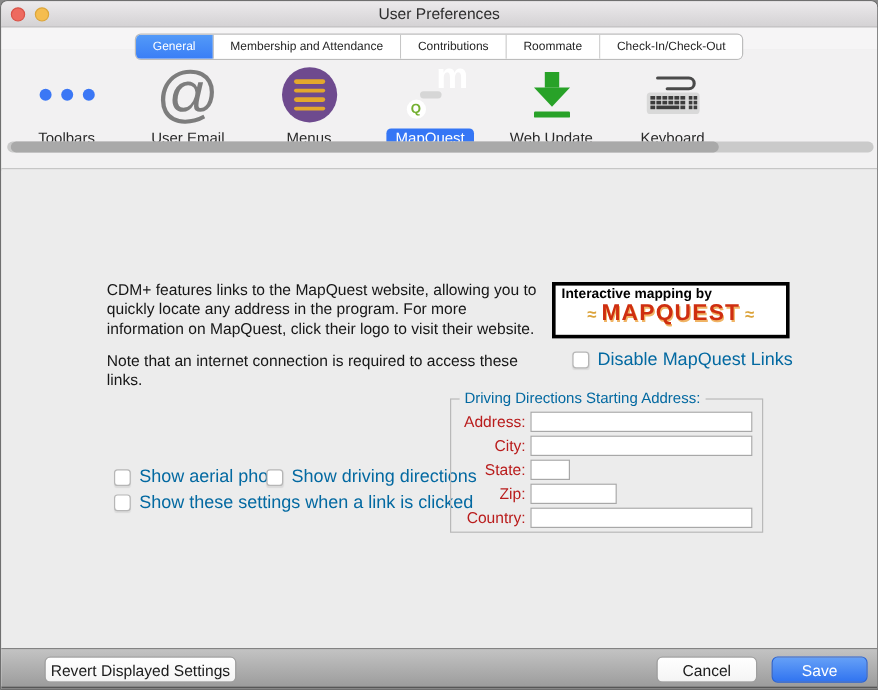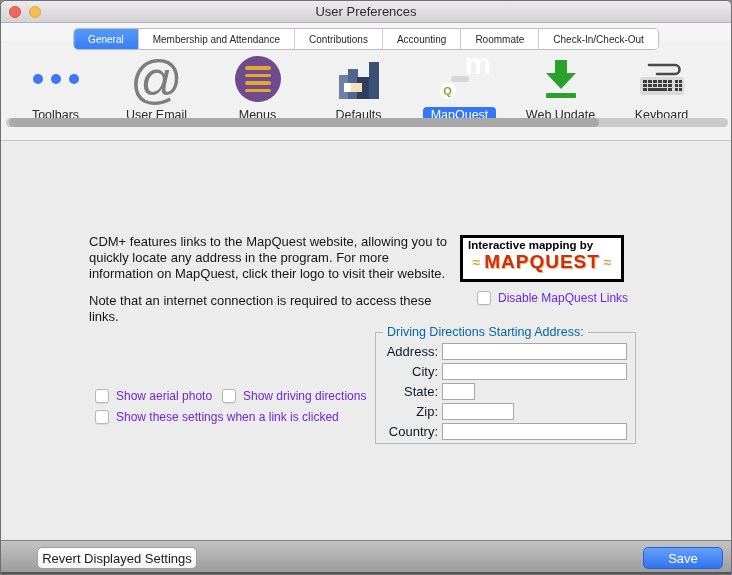--- a/index.html
+++ b/index.html
@@ -49,51 +49,51 @@
     background:#fff;display:flex;align-items:center;justify-content:center;
     font-size:11px;font-weight:bold;color:#74b031;}
   
   .hscroll{position:absolute;left:5px;top:117px;width:722px;height:9px;
     background:#cacaca;border-radius:5px;}
   .hthumb{position:absolute;left:3px;top:0;height:9px;width:590px;background:#a9a9a9;border-radius:5px;}
   
   .content{position:absolute;left:0;top:141px;width:100%;bottom:34px;background:#ececec;}
   .intro{position:absolute;left:88px;top:92px;width:378px;font-size:13px;line-height:16px;color:#161616;}
   .intro p{margin:0 12px 11px 0;}
-  .logo{position:absolute;left:459px;top:93px;width:164px;height:47px;
+  .logo{position:absolute;left:459px;top:93px;width:198px;height:47px;
     border:3px solid #000;background:#fff;padding:1px 5px;}
   .logo .cap{font-size:11.5px;font-weight:bold;color:#000;}
   .logo .brandrow{display:flex;align-items:center;justify-content:center;gap:4px;}
   .logo .brand{font-size:19px;font-weight:bold;letter-spacing:1px;color:#cf2e10;
     text-shadow:1px 1px 0 #f0b465;}
   .logo .dash{color:#dba33a;font-weight:bold;font-size:14px;}
   .cb{display:inline-block;width:14px;height:14px;background:#fff;border:1px solid #b6b6b6;
     border-radius:3px;box-shadow:0 1px 1px rgba(0,0,0,.08);flex:none;}
-  .cbrow{position:absolute;display:flex;align-items:center;gap:7px;font-size:12px;color:#6d28d9;}
+  .cbrow{position:absolute;display:flex;align-items:center;gap:7px;font-size:15px;color:#0369a1;}
   .disable-row{left:476px;top:149px;}
   .groupbox{position:absolute;border:1px solid #b9b9b9;}
   .legend{position:absolute;top:-8px;left:7px;background:#ececec;padding:0 4px;
     font-size:12.5px;color:#2b2b2b;white-space:nowrap;}
   .zoomgroup{left:89px;top:193px;width:271px;height:44px;}
   .slider{position:absolute;left:9px;right:9px;top:12px;height:26px;}
   .groove{position:absolute;left:0;right:0;top:7px;height:4px;background:#c6c6c6;
     border:1px solid #a5a5a5;border-radius:2px;}
   .thumb{position:absolute;left:0;top:0;width:15px;height:19px;border-radius:4px;
     background:linear-gradient(#fdfdfd,#e6e6e6);border:1px solid #ababab;
     box-shadow:0 1px 1px rgba(0,0,0,.25);}
   .ticks{position:absolute;left:38px;right:6px;top:21px;display:flex;justify-content:space-between;}
   .ticks i{width:1px;height:6px;background:#9c9c9c;}
   .opt1a{left:94px;top:247px;}
   .opt1b{left:221px;top:247px;}
   .opt2{left:94px;top:268px;}
   .addrgroup{left:374px;top:190px;width:261px;height:112px;}
   .addrgroup .legend{color:#0369a1;}
   .frow{display:flex;align-items:center;margin:3px 8px 0 0;}
   .frow:first-of-type{margin-top:10px;}
-  .flabel{width:66px;text-align:right;font-size:13px;color:#0f172a;padding-right:4px;flex:none;}
+  .flabel{width:66px;text-align:right;font-size:13px;color:#b91c1c;padding-right:4px;flex:none;}
   .finput{height:17px;border:1px solid #a8a8a8;background:#fff;font-size:12px;
     padding:0 3px;outline:none;font-family:"Liberation Sans",sans-serif;}
   .w-full{flex:1;}
   .w-state{width:33px;}
   .w-zip{width:72px;}
   
   .footer{position:absolute;left:0;bottom:0;width:100%;height:34px;
     background:linear-gradient(#c3c3c3,#9c9c9c);
     border-top:1px solid #838383;border-bottom:2px solid #565656;}
   .btn{position:absolute;top:6px;height:22px;border-radius:5px;font-size:13px;
@@ -116,21 +116,20 @@
     <div class="title">User Preferences</div>
   </div>
 
   <div class="tabstrip"></div>
   <div class="toolbarpanel"></div>
 
   <div class="tabs">
     <div class="tab sel">General</div>
     <div class="tab">Membership and Attendance</div>
     <div class="tab">Contributions</div>
-    <div class="tab">Accounting</div>
     <div class="tab">Roommate</div>
     <div class="tab">Check-In/Check-Out</div>
   </div>
 
   <div class="icons">
 
     <div class="titem">
       <div class="ticon">
           <span class="dots">
             <i></i>
@@ -153,33 +152,20 @@
           <span class="menucircle">
             <i></i>
             <i></i>
             <i></i>
             <i></i>
           </span>
         </div>
       <div class="tlabel">Menus</div>
     </div>
 
-    <div class="titem">
-      <div class="ticon">
-        <svg width="44" height="44" viewBox="0 0 44 44">
-          <rect x="2" y="18" width="10" height="24" fill="#6b82a8"></rect>
-          <rect x="11" y="12" width="10" height="30" fill="#51668f"></rect>
-          <rect x="20" y="20" width="13" height="22" fill="#2e3e5f"></rect>
-          <rect x="32" y="5" width="10" height="37" fill="#3c4f77"></rect>
-          <rect x="7" y="26" width="12" height="9" fill="#ffffff"></rect>
-          <rect x="14" y="26" width="11" height="9" fill="#f5dfb8"></rect>
-        </svg>
-      </div>
-      <div class="tlabel">Defaults</div>
-    </div>
 
     <div class="titem sel">
       <div class="ticon">
           <span class="ticon-wrap">
         <span class="mq">
           <span class="m">m</span>
           <span class="qc">Q</span>
         </span>
       </span>
         </div>
@@ -290,16 +276,17 @@
       </div>
       <div class="frow">
         <span class="flabel">Country:</span>
         <input class="finput w-full" value="" style="">
       </div>
     </div>
   </div>
 
   <div class="footer">
     <div class="btn white revert">Revert Displayed Settings</div>
+    <div class="btn white cancel">Cancel</div>
     <div class="btn blue save">Save</div>
   </div>
 
 </div>
 
 </body></html>

